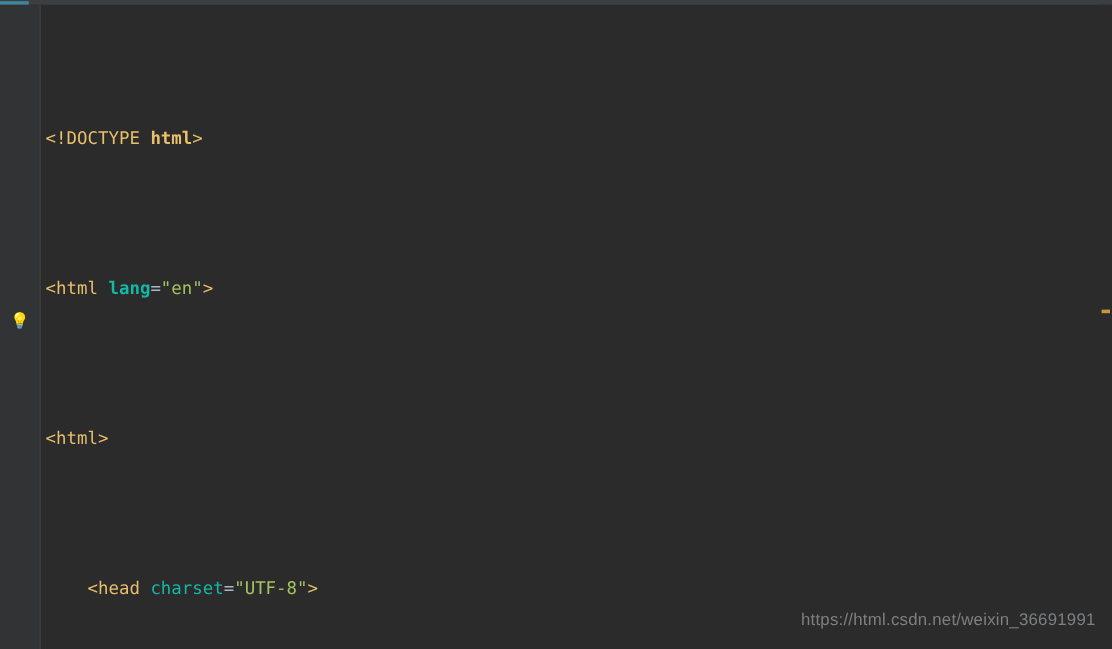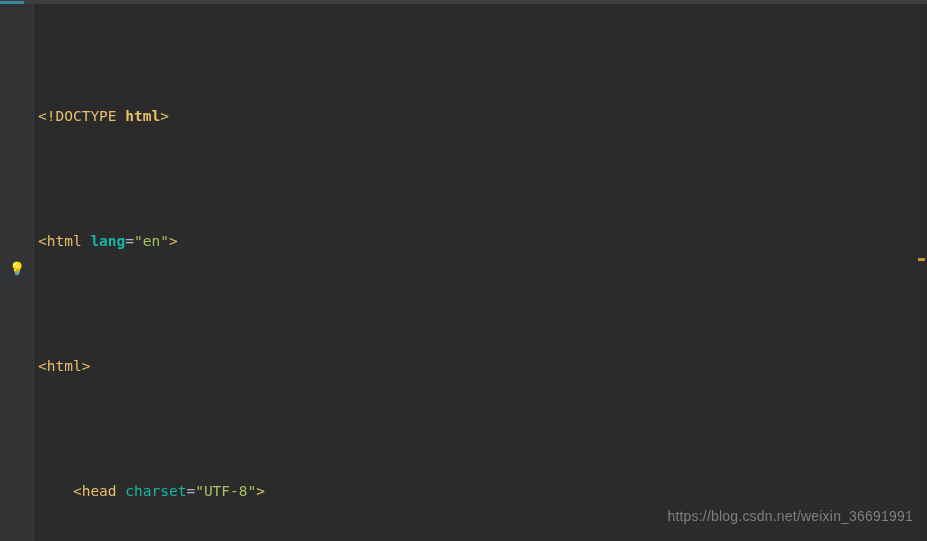--- a/index.html
+++ b/index.html
@@ -159,13 +159,13 @@
     
     
 
   </div>
 </div>
 
 <div class="scrollbar-track">
   <div class="scrollbar-marker" style="top:254px"></div>
 </div>
 
-<div class="watermark">https://blog.csdn.net/weixin_36691991</div>
+<div class="watermark">https://html.csdn.net/weixin_36691991</div>
 
 </body></html>

